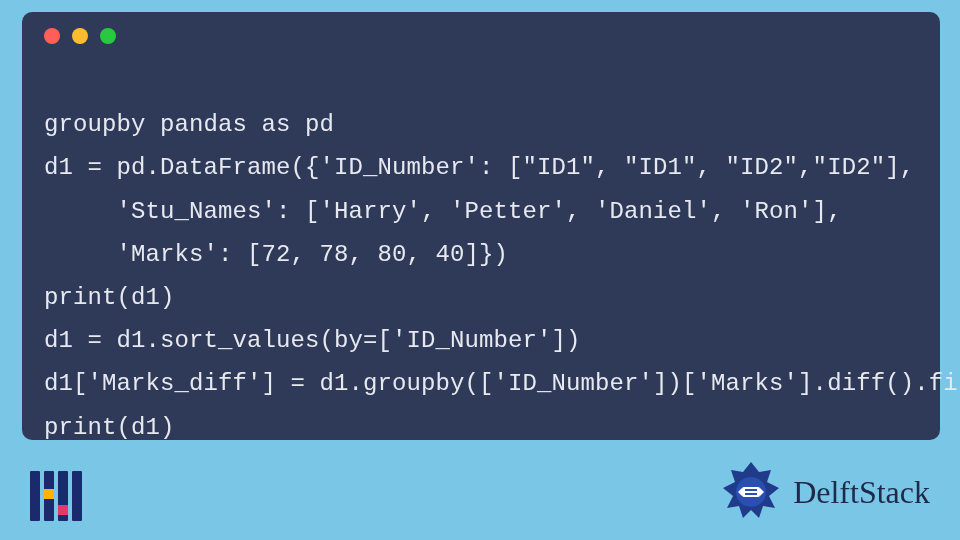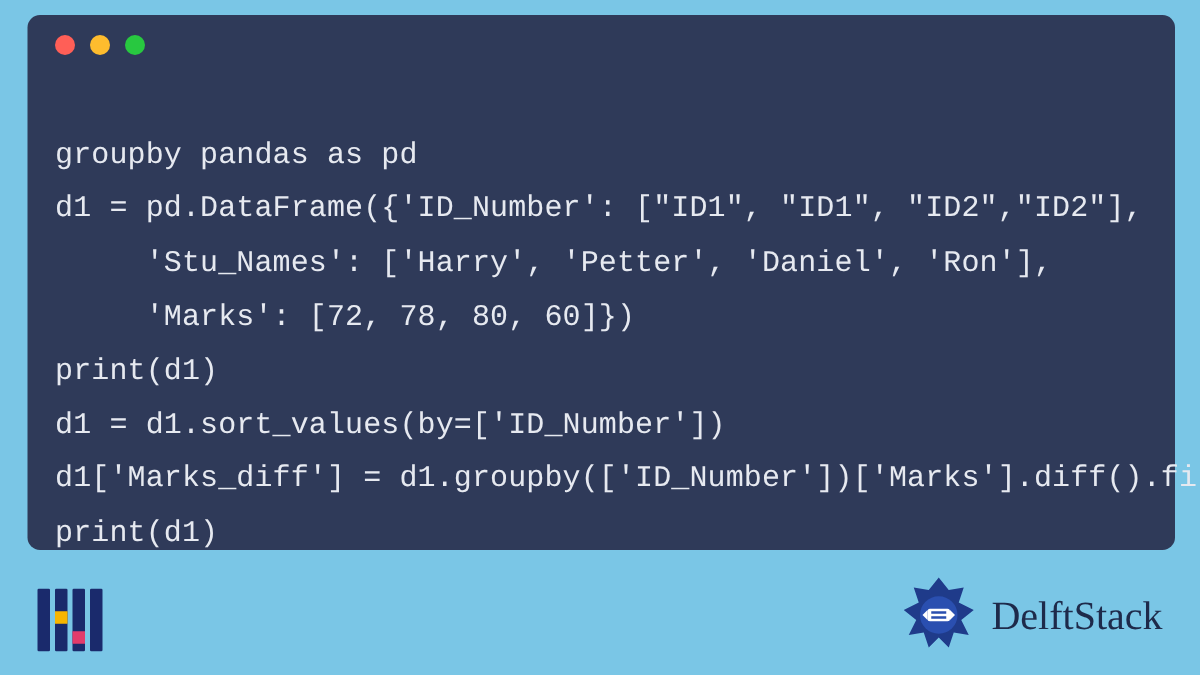--- a/index.html
+++ b/index.html
@@ -118,21 +118,21 @@
   <div class="code-card">
     <div class="traffic">
       <div class="dot red" title="close"></div>
       <div class="dot yellow" title="minimize"></div>
       <div class="dot green" title="zoom"></div>
     </div>
     <div class="code">
 <span>groupby pandas as pd</span>
 <span>d1 = pd.DataFrame({'ID_Number': ["ID1", "ID1", "ID2","ID2"],</span>
 <span>     'Stu_Names': ['Harry', 'Petter', 'Daniel', 'Ron'],</span>
-<span>     'Marks': [72, 78, 80, 60]})</span>
+<span>     'Marks': [72, 78, 80, 40]})</span>
 <span>print(d1)</span>
 <span>d1 = d1.sort_values(by=['ID_Number'])</span>
 <span>d1['Marks_diff'] = d1.groupby(['ID_Number'])['Marks'].diff().fillna(0)</span>
 <span>print(d1)</span></div>
   </div>
 
   <div class="footer">
     <div class="left-logo">
       <div class="bar a"></div>
       <div class="bar b"></div>

